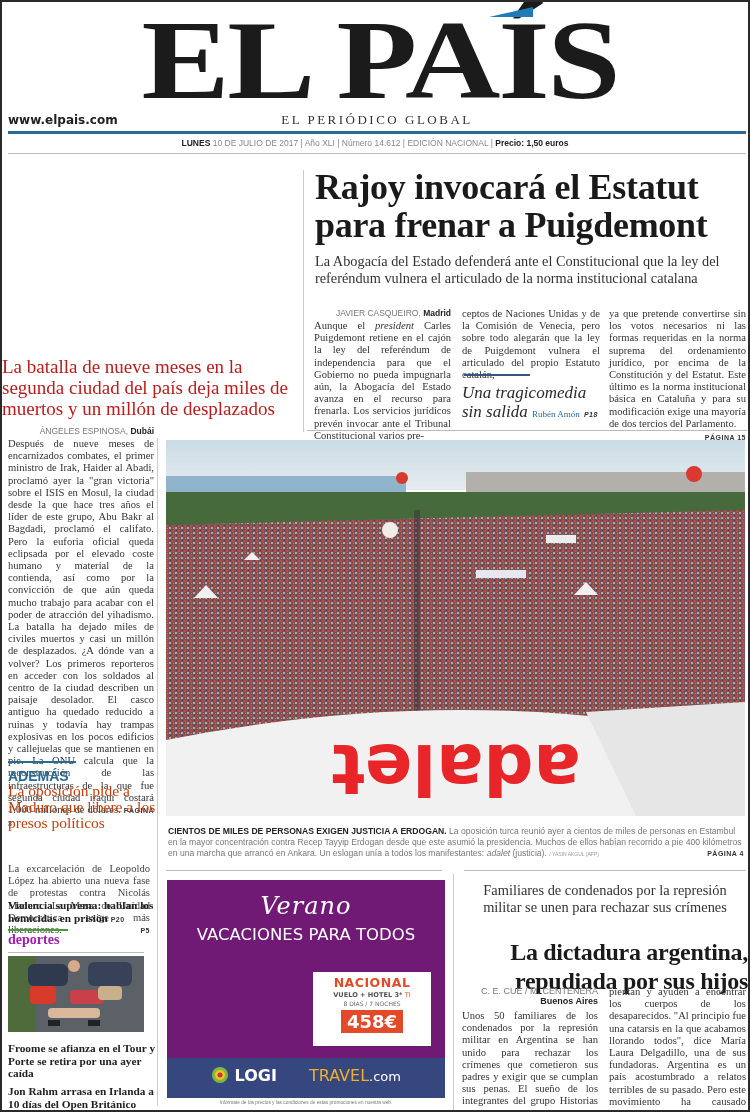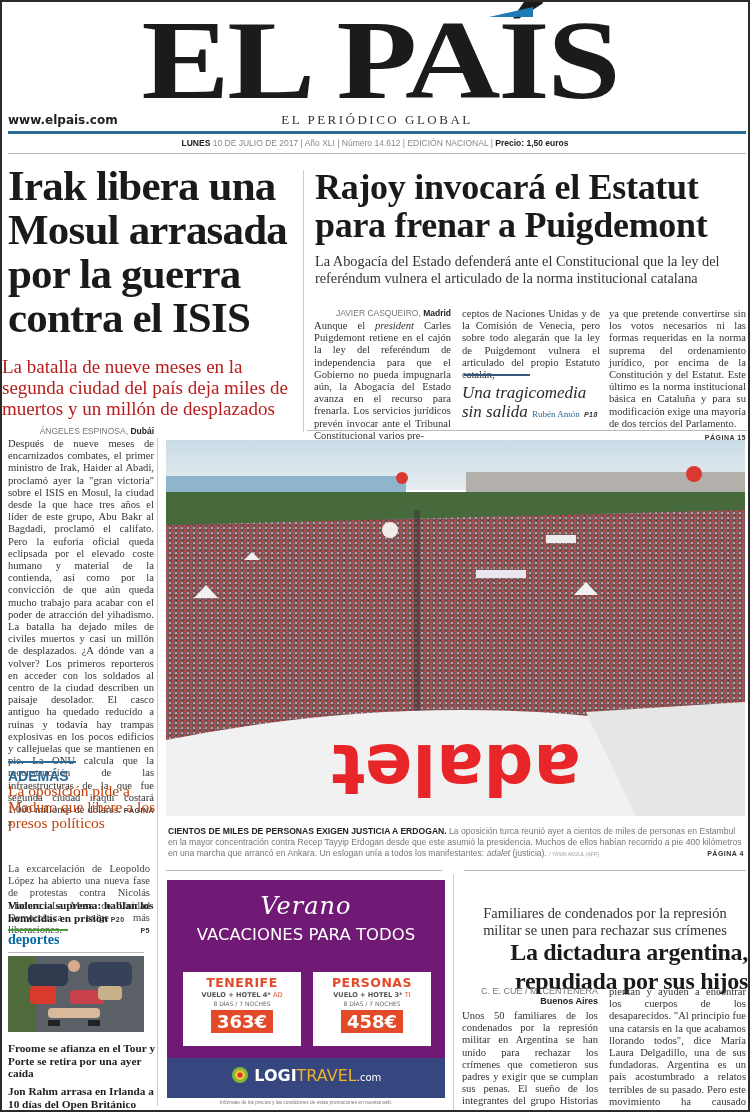--- a/index.html
+++ b/index.html
@@ -56,26 +56,26 @@
   .ad-verano { left: 0; top: 12px; width: 278px; text-align: center; font-family: "DejaVu Serif", serif; font-style: italic; font-size: 24px; color: #fff; letter-spacing: 1px; }
   .ad-vac { left: 0; top: 45px; width: 278px; text-align: center; font-family: "DejaVu Sans", sans-serif; font-size: 16.5px; color: #fff; }
   .ad-card { top: 92px; width: 118px; height: 74px; background: #fff; text-align: center; }
   .ad-dest { font-family: "DejaVu Sans", sans-serif; font-weight: bold; font-size: 12.5px; color: #e34a2a; margin-top: 3px; letter-spacing: 0.5px; }
   .ad-vh { font-family: "DejaVu Sans", sans-serif; font-weight: bold; font-size: 6.6px; color: #555; margin-top: 1px; }
   .ad-vh span { font-weight: normal; color: #e34a2a; }
   .ad-days { font-family: "DejaVu Sans", sans-serif; font-size: 6px; color: #666; margin-top: 1px; }
   .ad-price { display: inline-block; background: #e34a2a; color: #fff; font-family: "DejaVu Sans", sans-serif; font-weight: bold; font-size: 18px; padding: 1px 6px; margin-top: 3px; }
   .ad-bar { left: 0; top: 178px; width: 278px; height: 40px; background: #35477e; }
   .ad-logo { left: 0; top: 186px; width: 278px; text-align: center; font-family: "DejaVu Sans", sans-serif; font-weight: bold; font-size: 16px; color: #fff; }
-  .ad-logo .travel { color: #f0b02b; font-weight: normal; }
-  .ad-logo .com { color: #fff; font-weight: normal; font-size: 10px; }
+  .ad-logo .travel { color: #f0b02b; font-weight: normal; padding-left: 32px; }
+  .ad-logo .com { color: #fff; font-weight: normal; font-size: 13px; }
   .ad-fine { left: 165px; top: 1098px; width: 278px; text-align: center; font-family: "Liberation Sans", sans-serif; font-size: 4.8px; color: #777; }
 
   
-  .arg-kick { left: 462px; top: 880px; width: 282px; text-align: center; font-family: "Liberation Serif", serif; font-size: 14.4px; line-height: 17px; color: #333; margin-top: 23px; }
+  .arg-kick { left: 462px; top: 880px; width: 282px; text-align: center; font-family: "Liberation Serif", serif; font-size: 14.4px; line-height: 17px; color: #333; }
   .arg-title { left: 460px; top: 936px; width: 286px; text-align: right; font-family: "Liberation Serif", serif; font-weight: bold; font-size: 24px; line-height: 29px; letter-spacing: -0.3px; }
 
   .hr { height: 1px; background: #bbb; }
 </style>
 </head>
 <body>
 
 <div class="page">
 
   <div class="abs logo">EL PAÍS</div>
@@ -85,21 +85,20 @@
   <div class="abs url">www.elpais.com</div>
   <div class="abs tagline">EL PERIÓDICO GLOBAL</div>
   <div class="abs rule-blue"></div>
   <div class="abs dateline">
     <b>LUNES</b>
     <span>10 DE JULIO DE 2017 | Año XLI | Número 14.612 | EDICIÓN NACIONAL |</span>
     <b>Precio: 1,50 euros</b>
   </div>
   <div class="abs rule-thin"></div>
 
-  <div class="abs lead-title">Irak libera una Mosul arrasada por la guerra contra el ISIS</div>
   <div class="abs lead-sub">La batalla de nueve meses en la segunda ciudad del país deja miles de muertos y un millón de desplazados</div>
   <div class="abs vrule" style="left:301px;top:168px;height:262px;"></div>
   <div class="abs byline" style="left:6px;top:424px;width:146px;">
     <span>ÁNGELES ESPINOSA,</span>
     <b>Dubái</b>
   </div>
   <div class="abs body-text" style="left:6px;top:436px;width:146px;">
     <span>Después de nueve meses de encarnizados combates, el primer ministro de Irak, Haider al Abadi, proclamó ayer la "gran victoria" sobre el ISIS en Mosul, la ciudad desde la que hace tres años el líder de este grupo, Abu Bakr al Bagdadi, proclamó el califato. Pero la euforia oficial queda eclipsada por el elevado coste humano y material de la contienda, así como por la convicción de que aún queda mucho trabajo para acabar con el poder de atracción del yihadismo. La batalla ha dejado miles de civiles muertos y casi un millón de desplazados. ¿A dónde van a volver? Los primeros reporteros en acceder con los soldados al centro de la ciudad describen un paisaje desolador. El casco antiguo ha quedado reducido a ruinas y todavía hay trampas explosivas en los pocos edificios y callejuelas que se mantienen en pie. La ONU calcula que la reconstrucción de las infraestructuras de la que fue segunda ciudad iraquí costará 1.000 millones de dólares.</span>
     <span class="pag">PÁGINA 3</span>
   </div>
@@ -175,21 +174,21 @@
   <div class="abs body-text" style="left:6px;top:861px;width:142px;color:#444;">
     <span>La excarcelación de Leopoldo López ha abierto una nueva fase de protestas contra Nicolás Maduro. La Mesa de Unidad Democrática exige más liberaciones.</span>
     <span class="pag" style="float:right;margin-top:1px;">P5</span>
   </div>
   <div class="abs small-hed" style="left:6px;top:897px;width:148px;">
     <span>Violencia suprema: hablan los homicidas en prisión</span>
     <span class="pag">P20</span>
   </div>
 
   <div class="abs" style="left:6px;top:927px;width:60px;height:2px;background:#4a9a3a;"></div>
-  <div class="abs" style="left:6px;top:930px;font-family:'Liberation Serif',serif;font-weight:bold;font-size:14px;color:#0369a1;">deportes</div>
+  <div class="abs" style="left:6px;top:930px;font-family:'Liberation Serif',serif;font-weight:bold;font-size:14px;color:#a21caf;">deportes</div>
   <div class="abs hr" style="left:6px;top:950px;width:136px;"></div>
   <div class="abs" style="left:6px;top:954px;width:136px;height:76px;overflow:hidden;">
     <svg width="136" height="76" viewBox="0 0 136 76">
       <rect width="136" height="76" fill="#5b6166"></rect>
       <rect width="28" height="76" fill="#4f6a3b"></rect>
       <rect x="20" y="8" width="40" height="22" rx="6" fill="#2f3a4f"></rect>
       <rect x="80" y="6" width="44" height="24" rx="6" fill="#37425a"></rect>
       <circle cx="66" cy="10" r="6" fill="#d8a98a"></circle>
       <rect x="22" y="30" width="26" height="18" rx="4" fill="#d93a2b"></rect>
       <rect x="62" y="34" width="34" height="14" rx="4" fill="#c7404a"></rect>
@@ -198,28 +197,22 @@
       <rect x="40" y="64" width="12" height="6" fill="#222"></rect>
       <rect x="80" y="64" width="12" height="6" fill="#222"></rect>
     </svg>
   </div>
   <div class="abs small-hed" style="left:6px;top:1040px;width:148px;font-weight:bold;">Froome se afianza en el Tour y Porte se retira por una ayer caída</div>
   <div class="abs small-hed" style="left:6px;top:1083px;width:148px;">Jon Rahm arrasa en Irlanda a 10 días del Open Británico</div>
 
   <div class="abs ad">
     <div class="abs ad-verano">Verano</div>
     <div class="abs ad-vac">VACACIONES PARA TODOS</div>
-    <div class="abs ad-card" style="left:16px;">
-      <div class="ad-dest">TENERIFE</div>
-      <div class="ad-vh"><b>VUELO + HOTEL 4*</b> <span>AD</span></div>
-      <div class="ad-days">8 DÍAS / 7 NOCHES</div>
-      <div class="ad-price">363€</div>
-    </div>
     <div class="abs ad-card" style="left:146px;">
-      <div class="ad-dest">PERSONAS</div>
+      <div class="ad-dest">NACIONAL</div>
       <div class="ad-vh"><b>VUELO + HOTEL 3*</b> <span>TI</span></div>
       <div class="ad-days">8 DÍAS / 7 NOCHES</div>
       <div class="ad-price">458€</div>
     </div>
     <div class="abs ad-bar"></div>
     <div class="abs ad-logo">
       <svg width="18" height="18" viewBox="0 0 18 18" style="vertical-align:-3px;">
         <circle cx="9" cy="9" r="8" fill="#7fb83a"></circle>
           <circle cx="9" cy="9" r="5" fill="#f1c232"></circle>
           <circle cx="9" cy="9" r="2.5" fill="#d3302f"></circle>

